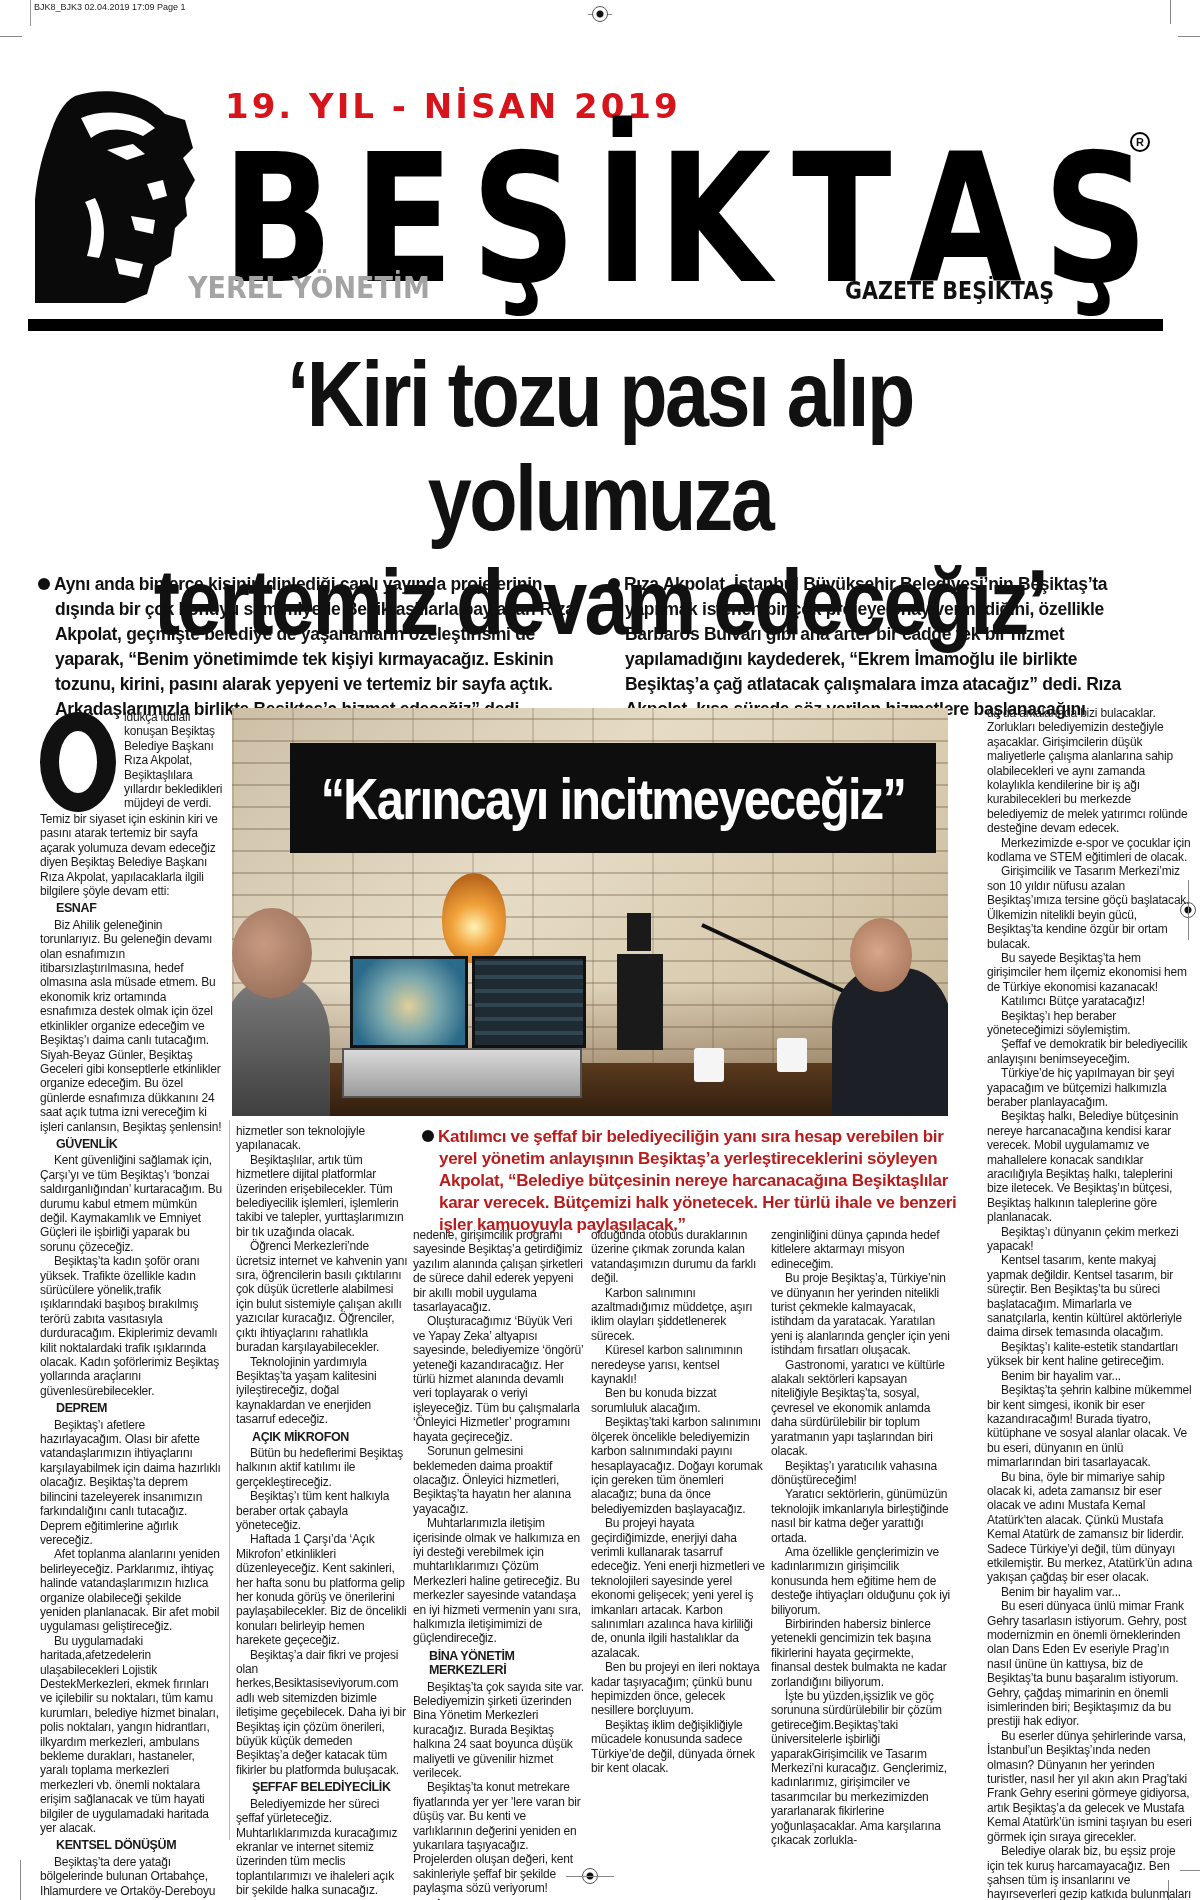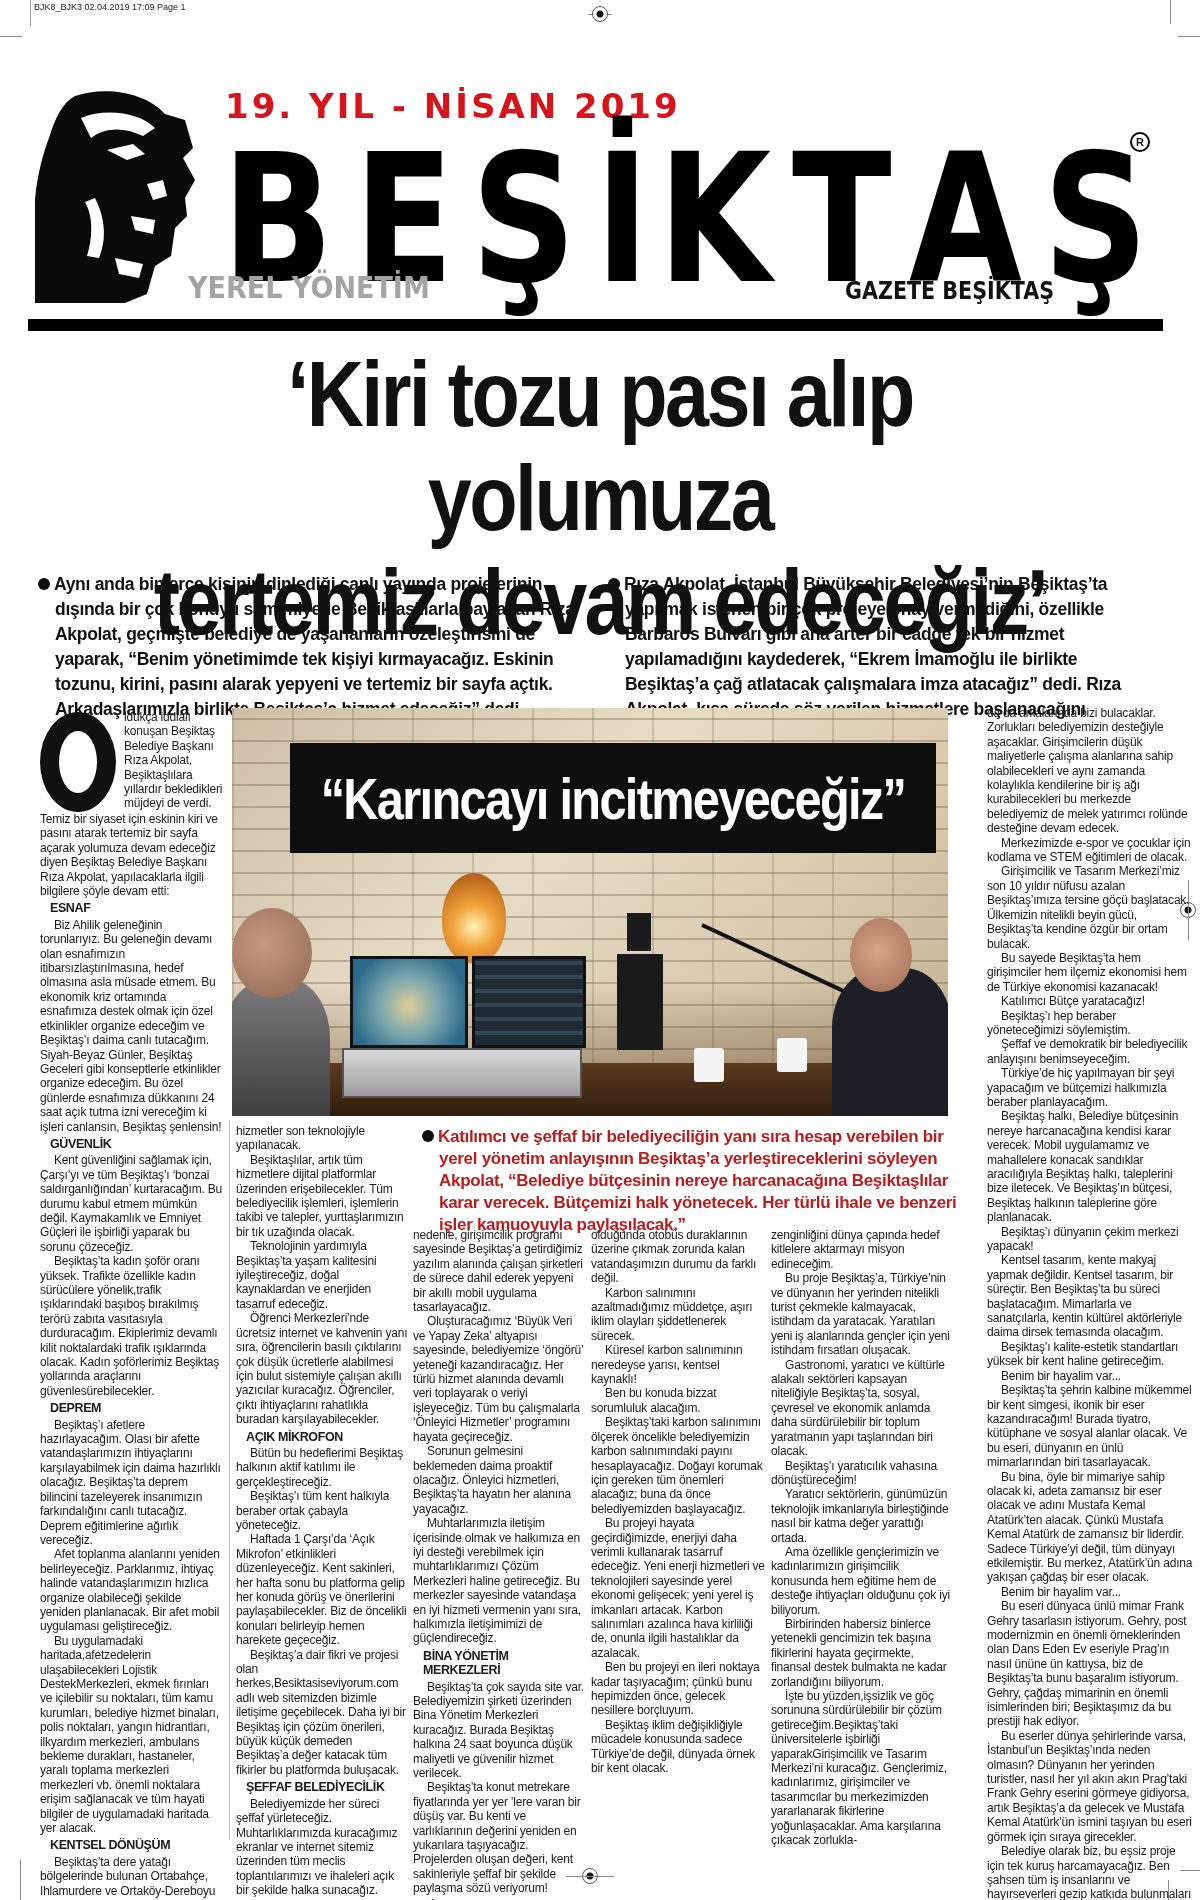--- a/index.html
+++ b/index.html
@@ -30,21 +30,21 @@
   .lead { position: absolute; top: 572px; font-size: 17.5px; line-height: 25px; font-weight: 700; color: #111; letter-spacing: -0.3px; }
   .lead.left { left: 38px; width: 540px; }
   .lead.right { left: 608px; width: 530px; }
   .lead .bullet { display: inline-block; width: 12px; height: 12px; border-radius: 50%; background: #111; margin-right: 4px; vertical-align: 0; }
   .lead p { text-indent: -17px; padding-left: 17px; }
 
   
   .col { position: absolute; font-size: 12px; line-height: 14.4px; color: #1a1a1a; text-align: left; letter-spacing: -0.2px; }
   .col p { text-indent: 14px; }
   .col p.noindent { text-indent: 0; }
-  .col h4 { font-size: 12.5px; font-weight: 700; margin: 3px 10px 2px; letter-spacing: -0.4px; text-indent: 0; }
+  .col h4 { font-size: 12.5px; font-weight: 700; margin: 3px 16px 2px; letter-spacing: -0.4px; text-indent: 0; }
   .drop-wrap { overflow: hidden; }
   .drop-o { float: left; width: 76px; height: 100px; border: 19px solid #111; border-radius: 50%; margin-right: 8px; margin-top: 2px; }
 
   .col-divider { position: absolute; width: 1px; background: #bbb; }
 
   
   .photo { position: absolute; left: 232px; top: 708px; width: 716px; height: 408px; overflow: hidden;
     background:
       linear-gradient(180deg, rgba(0,0,0,0) 68%, rgba(80,45,20,0.55) 100%),
       repeating-linear-gradient(0deg, rgba(110,90,70,0.35) 0 2px, transparent 2px 22px),
@@ -166,22 +166,22 @@
   <div class="person p2"></div>
   <div class="person p2-head"></div>
   <div class="photo-banner">
     <span>“Karıncayı incitmeyeceğiz”</span>
   </div>
 </div>
 
 <div class="col" style="left:236px;top:1124px;width:172px;">
   <p class="noindent">hizmetler son teknolojiyle yapılanacak.</p>
   <p>Beşiktaşlılar, artık tüm hizmetlere dijital platformlar üzerinden erişebilecekler. Tüm belediyecilik işlemleri, işlemlerin takibi ve talepler, yurttaşlarımızın bir tık uzağında olacak.</p>
+  <p>Öğrenci Merkezleri’nde ücretsiz internet ve kahvenin yanı sıra, öğrencilerin basılı çıktılarını çok düşük ücretlerle alabilmesi için bulut sistemiyle çalışan akıllı yazıcılar kuracağız. Öğrenciler, çıktı ihtiyaçlarını rahatlıkla buradan karşılayabilecekler.</p>
   <p>Teknolojinin yardımıyla Beşiktaş’ta yaşam kalitesini iyileştireceğiz, doğal kaynaklardan ve enerjiden tasarruf edeceğiz.</p>
-  <p>Öğrenci Merkezleri’nde ücretsiz internet ve kahvenin yanı sıra, öğrencilerin basılı çıktılarını çok düşük ücretlerle alabilmesi için bulut sistemiyle çalışan akıllı yazıcılar kuracağız. Öğrenciler, çıktı ihtiyaçlarını rahatlıkla buradan karşılayabilecekler.</p>
   <h4>AÇIK MİKROFON</h4>
   <p>Bütün bu hedeflerimi Beşiktaş halkının aktif katılımı ile gerçekleştireceğiz.</p>
   <p>Beşiktaş’ı tüm kent halkıyla beraber ortak çabayla yöneteceğiz.</p>
   <p>Haftada 1 Çarşı’da ‘Açık Mikrofon’ etkinlikleri düzenleyeceğiz. Kent sakinleri, her hafta sonu bu platforma gelip her konuda görüş ve önerilerini paylaşabilecekler. Biz de öncelikli konuları belirleyip hemen harekete geçeceğiz.</p>
   <p>Beşiktaş’a dair fikri ve projesi olan herkes,Besiktasiseviyorum.com adlı web sitemizden bizimle iletişime geçebilecek. Daha iyi bir Beşiktaş için çözüm önerileri, büyük küçük demeden Beşiktaş’a değer katacak tüm fikirler bu platformda buluşacak.</p>
   <h4>ŞEFFAF BELEDİYECİLİK</h4>
   <p>Belediyemizde her süreci şeffaf yürleteceğiz. Muhtarlıklarımızda kuracağımız ekranlar ve internet sitemiz üzerinden tüm meclis toplantılarımızı ve ihaleleri açık bir şekilde halka sunacağız. Beşiktaş halkı, kafasında hiçbir soru işareti olmadan belediyesine güvenecek.</p>
 
 </div>
 

